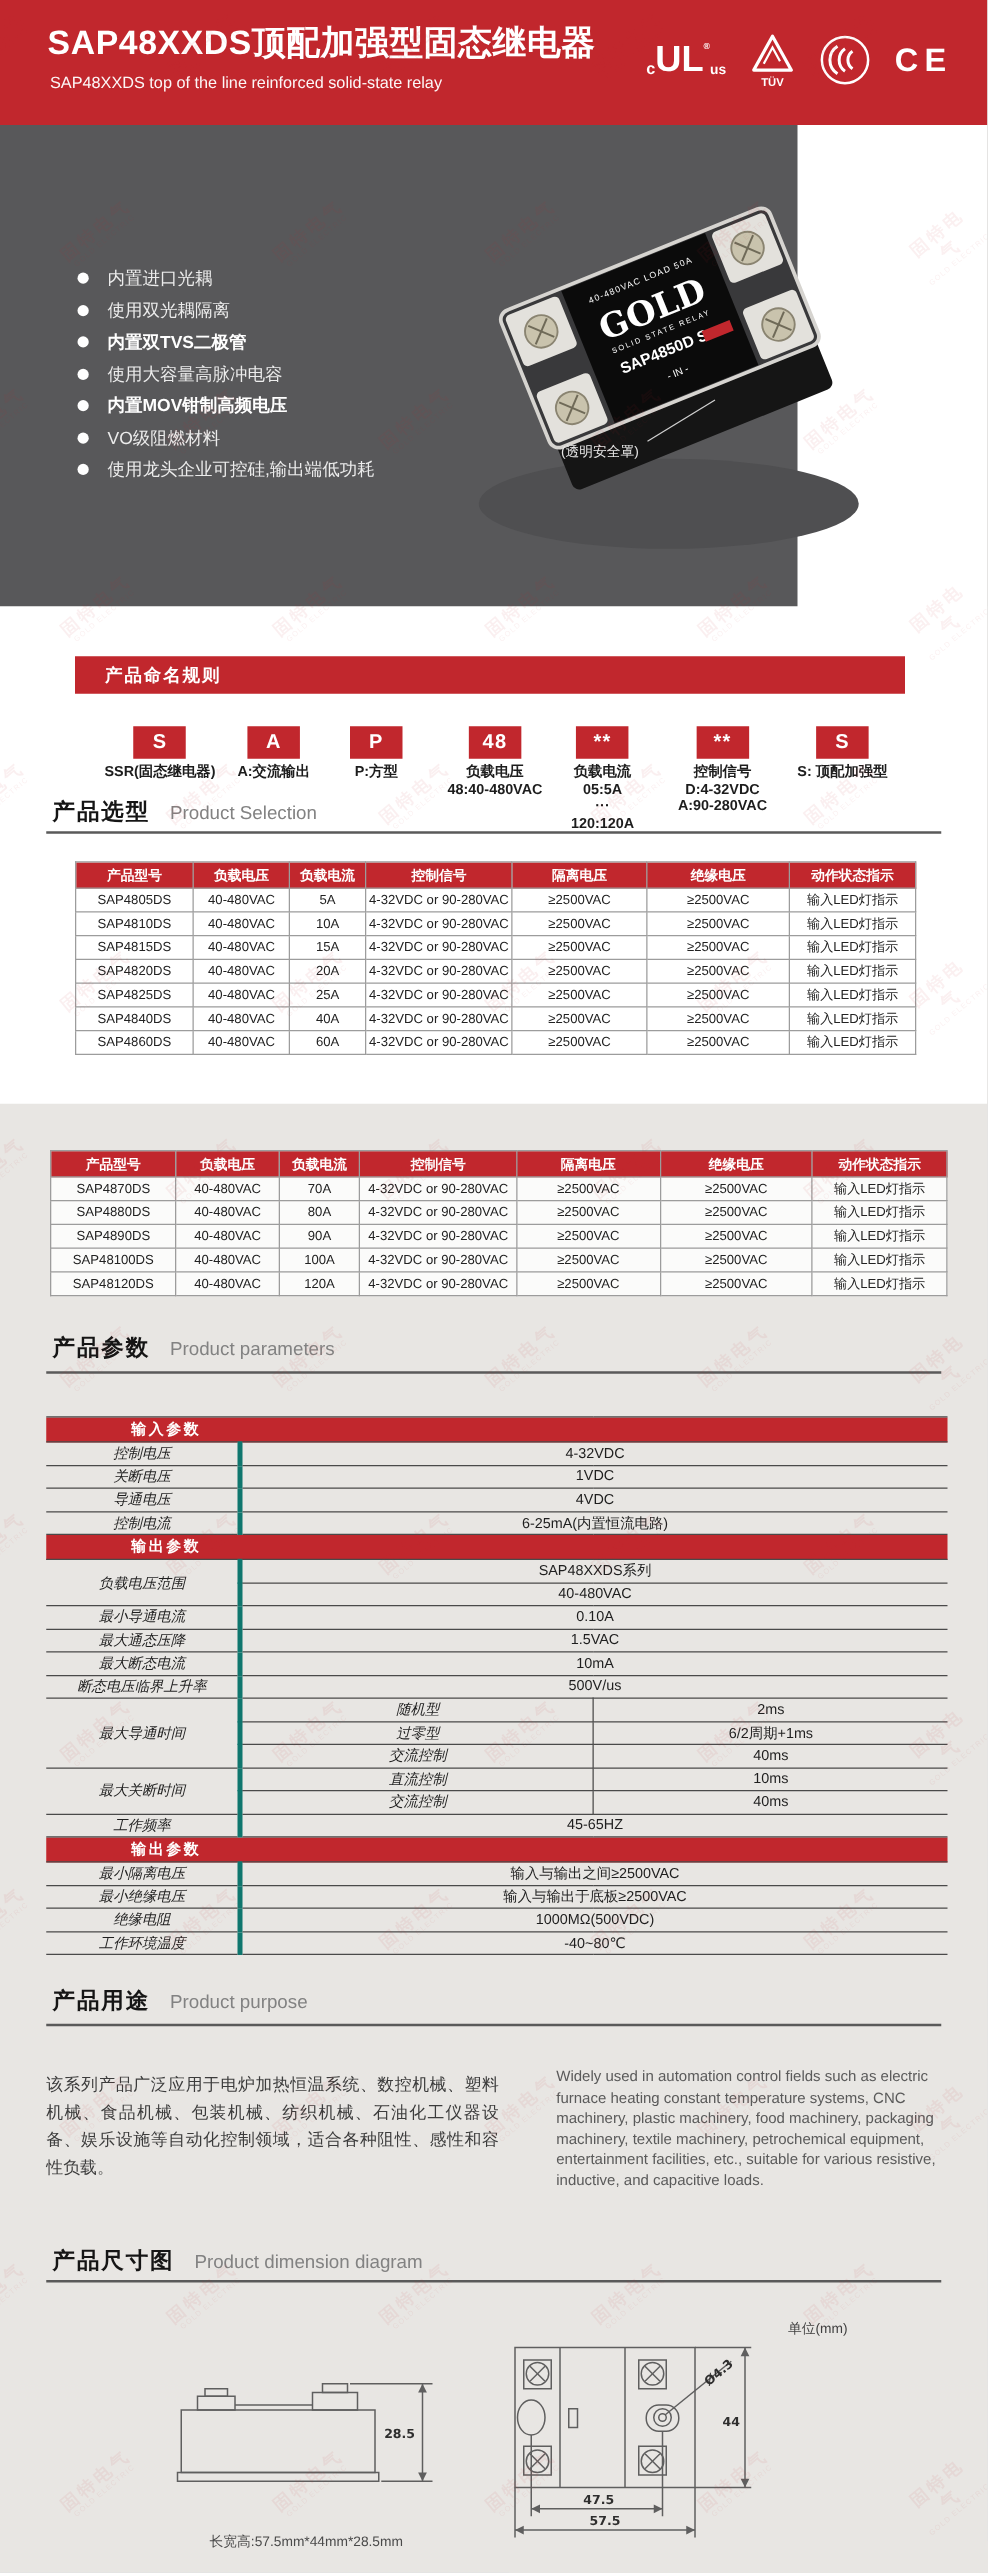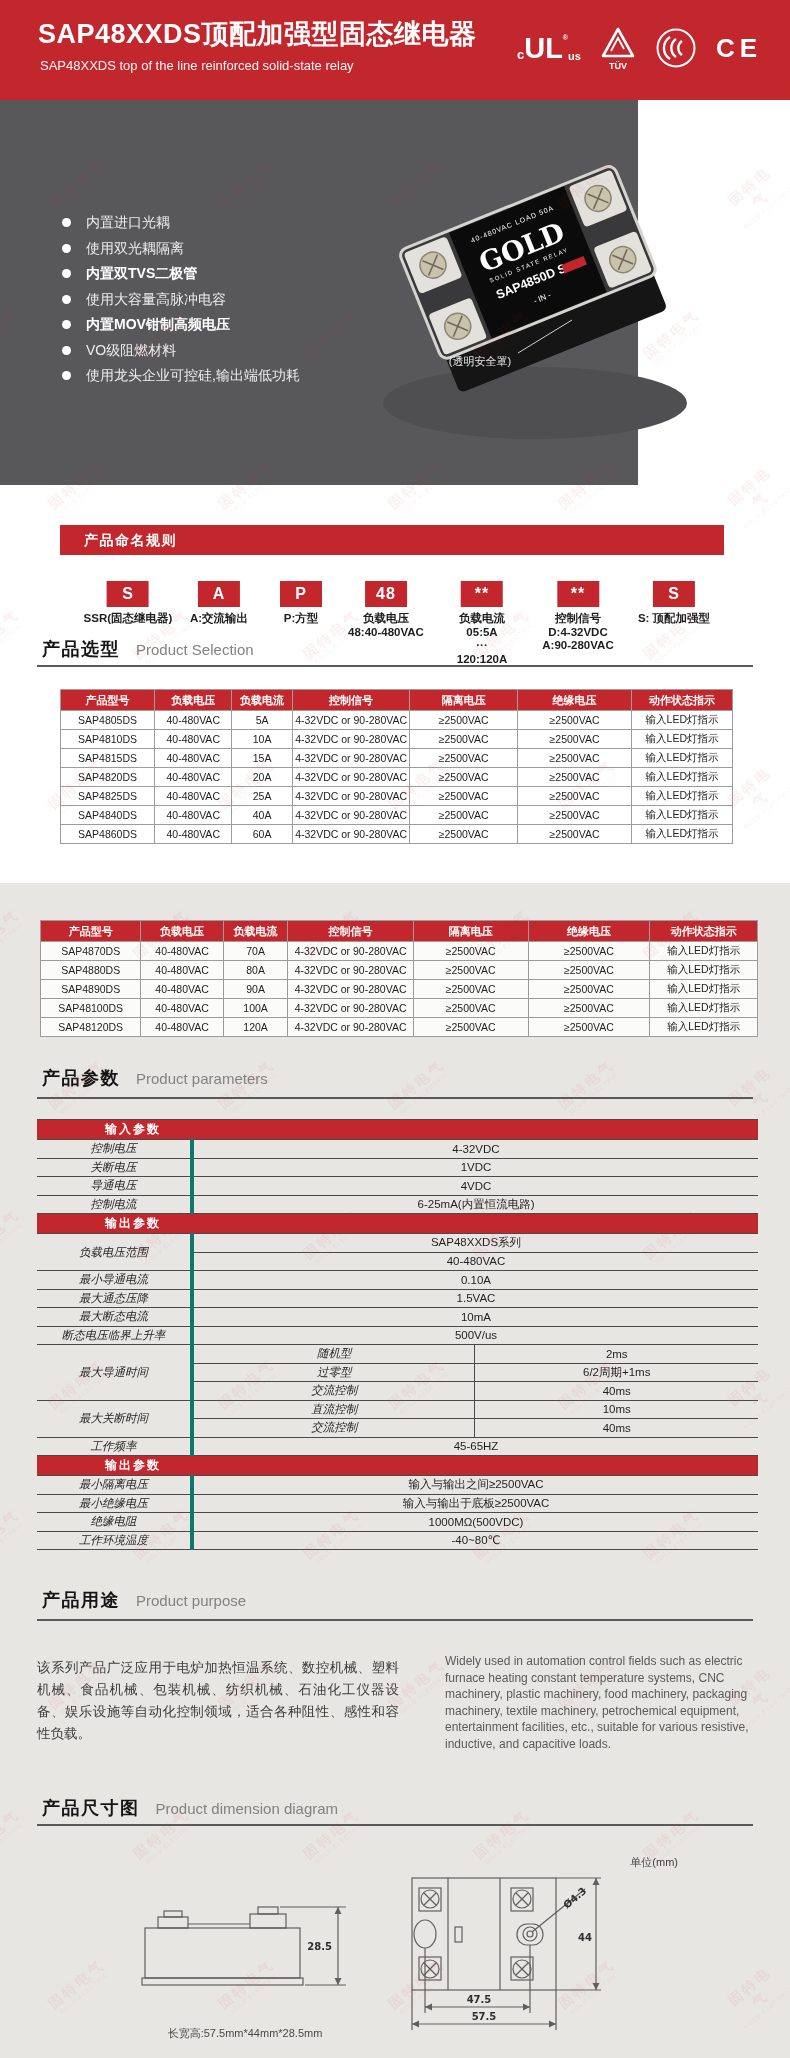--- a/index.html
+++ b/index.html
@@ -48,21 +48,21 @@
   .sel { border-collapse:collapse; table-layout:fixed; border:1.5px solid #777; }
   .sel th { background:#c1272d; color:#fff; font-size:11px; font-weight:bold; height:20px; border:1px solid #9c9c9c; padding:0; }
   .sel td { background:#fff; color:#222; font-size:10.5px; text-align:center; height:18px; border:1px solid #9c9c9c; padding:0; }
   .t1 { position:absolute; top:204px; left:60px; width:673px; }
   .t2 { position:absolute; top:37px; left:40px; width:718px; }
   .t2 td { background:#fbfbfa; }
 
   
   .gray-sec { position:absolute; top:883px; left:0; width:790px; height:1175px; background:#e8e6e3; }
 
-  .params { position:absolute; top:236px; left:37px; width:721px; border-collapse:collapse; table-layout:fixed; }
+  .params { position:absolute; top:250px; left:37px; width:721px; border-collapse:collapse; table-layout:fixed; }
   .params td { height:17.5px; font-size:11.5px; color:#1f1f1f; text-align:center; padding:0;
                border-top:1px solid #4a4a4a; border-bottom:1px solid #4a4a4a; }
   .params td.lbl { border-right:4px solid #0f766e;font-style:italic; }
   .params td.half { border-right:1px solid #4a4a4a;font-style:italic; }
   .params tr.band td { background:#c1272d; color:#fff; text-align:left; padding-left:68px; font-weight:bold;
                        font-size:12px; height:19px; letter-spacing:2px; }
 
   .purpose-zh { position:absolute; top:760px; left:37px; width:362px; font-size:13.5px; color:#3c3c3c; line-height:22px; text-align:justify; }
   .purpose-en { position:absolute; top:758px; left:445px; width:318px; font-size:12px; color:#5a5a5a; line-height:16.5px; }
 
@@ -181,21 +181,21 @@
         <div>A:交流输出</div>
           </div>
       </div>
       <div class="bcol" style="left:301px">
         <span class="badge">P</span>
         <div class="blines">
 
         <div>P:方型</div>
           </div>
       </div>
-      <div class="bcol" style="left:386px">
+      <div class="bcol" style="left:396px">
         <span class="badge">48</span>
         <div class="blines">
 
         <div>负载电压</div>
             <div>48:40-480VAC</div>
           </div>
       </div>
       <div class="bcol" style="left:482px">
         <span class="badge">**</span>
         <div class="blines">

